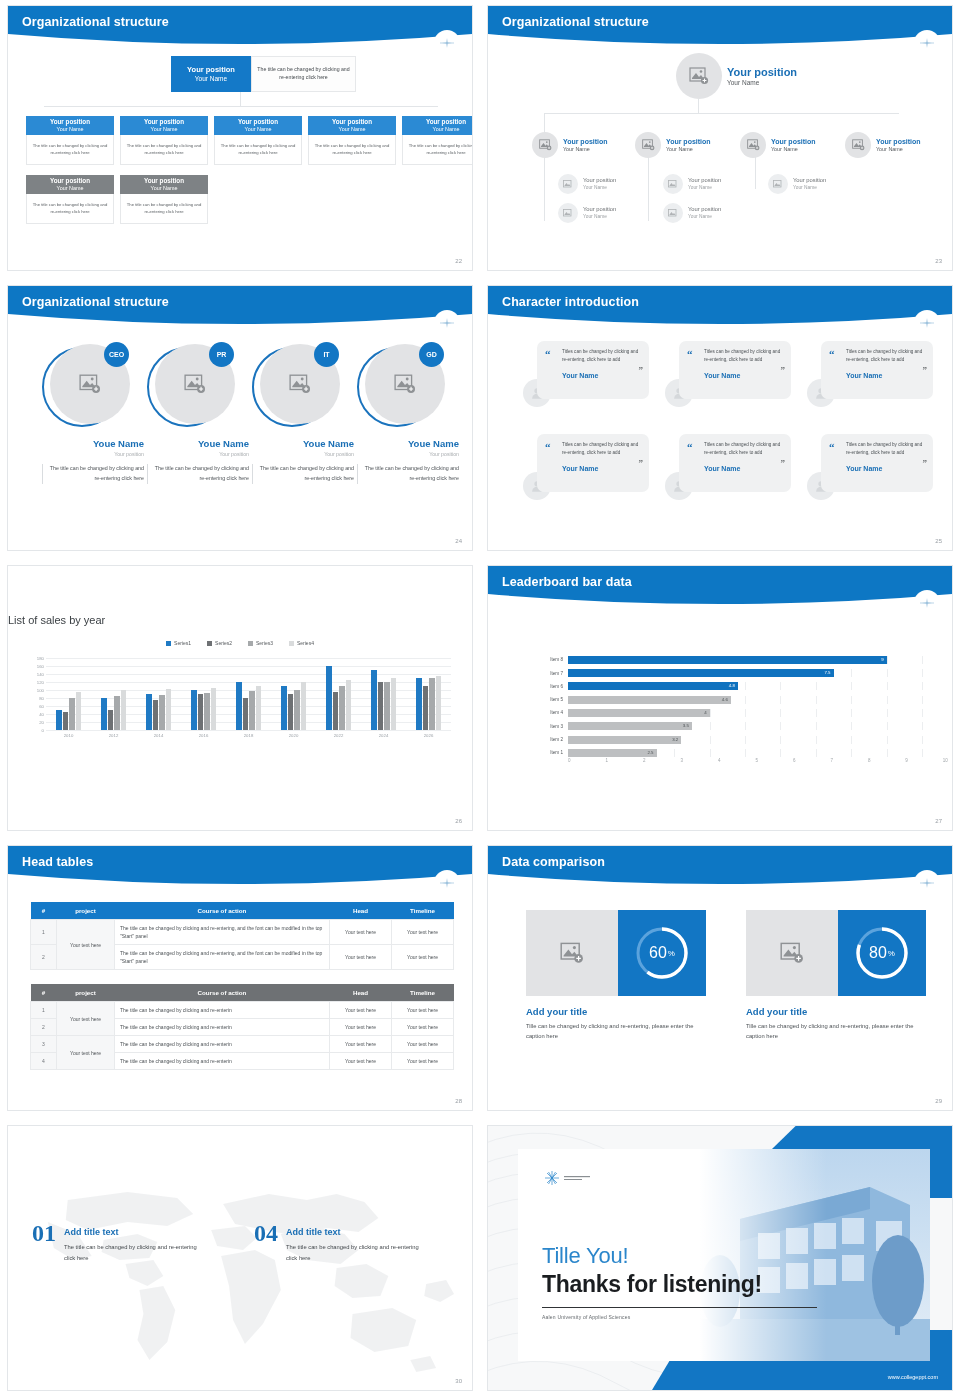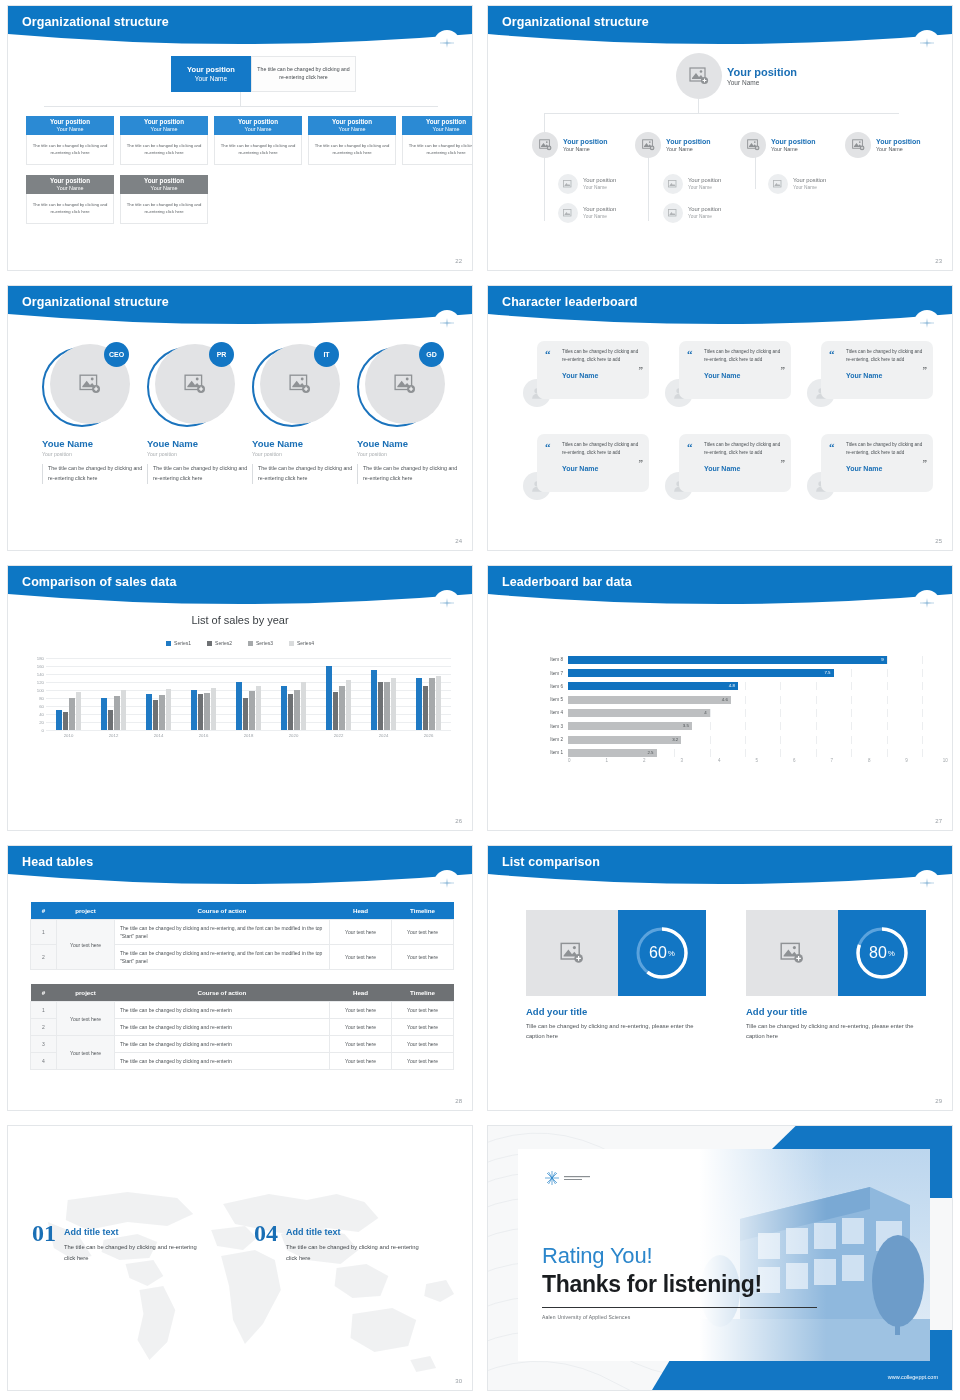--- a/index.html
+++ b/index.html
@@ -79,21 +79,21 @@
   .ph-circle {
     border-radius:50%; background:#e2e3e5;
     display:flex; align-items:center; justify-content:center;
   }
   .nd { position:absolute; display:flex; align-items:center; gap:5px; }
   .nd .txt .p { font-size:7px; font-weight:bold; color:#1a6fb5; line-height:1.3; }
   .nd .txt .n { font-size:5.4px; color:#55595d; line-height:1.3; }
   .nd.sub .txt .p { font-size:5.8px; font-weight:normal; color:#6d7174; }
   .nd.sub .txt .n { font-size:4.8px; color:#9a9ea1; }
   
-  .pcol { position:absolute; width:102px; }
+  .pcol { position:absolute; width:102px;text-align:right; }
   .pcircle-wrap { position:relative; width:86px; height:86px; }
   .pcircle-ring {
     position:absolute; left:0; top:3px; width:80px; height:80px;
     border-radius:50%; border:2.5px solid #1a73bd;
   }
   .pcircle-fill {
     position:absolute; left:8px; top:0px; width:80px; height:80px;
     border-radius:50%; background:#e2e3e5;
     display:flex; align-items:center; justify-content:center;
   }
@@ -122,21 +122,21 @@
   }
   .qmark-o { position:absolute; left:8px; top:7px; font-size:11px;
       color:#1b6fb4; font-weight:bold; font-family:"Liberation Serif", serif;}
   .qmark-c { position:absolute; right:6px; top:24px; font-size:9px;
       color:#5d6164; font-weight:bold; font-family:"Liberation Serif", serif;}
   .qtext { margin-left:16px; font-size:4.6px; color:#4b5054; line-height:1.75; }
   .qname { margin-left:16px; margin-top:8px; font-size:7px;
       font-weight:bold; color:#1a6fb5; }
   
   .charttitle {
-    position:absolute; left:0; right:0; top:48px; text-align:center;
+    position:absolute; left:0; right:0; top:48px; text-align:left;
     font-size:11px; color:#3a3f43;
   }
   .legend {
     position:absolute; left:0; right:0; top:74px;
     display:flex; justify-content:center; gap:16px;
   }
   .legend .li { display:flex; align-items:center; gap:3px;
       font-size:5px; color:#55595d; }
   .legend .sw { width:5px; height:5px; }
   .plot { position:absolute; left:38px; top:92px; width:405px; height:72px; }
@@ -564,21 +564,21 @@
     </div>
 
     <div class="pagenum">24</div>
   </div>
 
   <div class="slide">
     <div class="hdr">
       <svg class="curve" viewBox="0 0 466 22" preserveAspectRatio="none">
         <path d="M0,2 Q233,22 466,2 L466,22 L0,22 Z" fill="#ffffff"></path>
       </svg>
-      <div class="hdr-title">Character leaderboard</div>
+      <div class="hdr-title">Character introduction</div>
       <div class="hdr-badge">
         <svg width="16" height="16" viewBox="0 0 16 16">
             <path d="M8 3 L8.6 7.4 L13 8 L8.6 8.6 L8 13 L7.4 8.6 L3 8 L7.4 7.4 Z" fill="#8fb9d8"></path>
             <line x1="1" y1="8" x2="15" y2="8" stroke="#8fb9d8" stroke-width=".6"></line>
           </svg>
       </div>
     </div>
 
     <div class="qcard" style="left:35px; top:55px;">
       <div class="qavatar">
@@ -667,32 +667,20 @@
         <span class="qmark-c">”</span>
         <div class="qtext">Titles can be changed by clicking and re-entering, click here to add</div>
         <div class="qname">Your Name</div>
       </div>
     </div>
 
     <div class="pagenum">25</div>
   </div>
 
   <div class="slide">
-    <div class="hdr">
-      <svg class="curve" viewBox="0 0 466 22" preserveAspectRatio="none">
-        <path d="M0,2 Q233,22 466,2 L466,22 L0,22 Z" fill="#ffffff"></path>
-      </svg>
-      <div class="hdr-title">Comparison of sales data</div>
-      <div class="hdr-badge">
-        <svg width="16" height="16" viewBox="0 0 16 16">
-            <path d="M8 3 L8.6 7.4 L13 8 L8.6 8.6 L8 13 L7.4 8.6 L3 8 L7.4 7.4 Z" fill="#8fb9d8"></path>
-            <line x1="1" y1="8" x2="15" y2="8" stroke="#8fb9d8" stroke-width=".6"></line>
-          </svg>
-      </div>
-    </div>
 
     <div class="charttitle">List of sales by year</div>
     <div class="legend" id="legend1">
         <div class="li">
           <span class="sw" style="background: rgb(31, 122, 196);"></span>
           <span>Series1</span>
         </div>
         <div class="li">
           <span class="sw" style="background: rgb(110, 113, 116);"></span>
           <span>Series2</span>
@@ -1068,21 +1056,21 @@
     </table>
 
     <div class="pagenum">28</div>
   </div>
 
   <div class="slide">
     <div class="hdr">
       <svg class="curve" viewBox="0 0 466 22" preserveAspectRatio="none">
         <path d="M0,2 Q233,22 466,2 L466,22 L0,22 Z" fill="#ffffff"></path>
       </svg>
-      <div class="hdr-title">List comparison</div>
+      <div class="hdr-title">Data comparison</div>
       <div class="hdr-badge">
         <svg width="16" height="16" viewBox="0 0 16 16">
             <path d="M8 3 L8.6 7.4 L13 8 L8.6 8.6 L8 13 L7.4 8.6 L3 8 L7.4 7.4 Z" fill="#8fb9d8"></path>
             <line x1="1" y1="8" x2="15" y2="8" stroke="#8fb9d8" stroke-width=".6"></line>
           </svg>
       </div>
     </div>
 
     <div class="cmp" style="left:38px; top:64px;">
       <div class="toprow">
@@ -1243,21 +1231,21 @@
               <line x1="15" y1="4" x2="5" y2="14"></line>
             <line x1="6.5" y1="3" x2="13.5" y2="15"></line>
               <line x1="13.5" y1="3" x2="6.5" y2="15"></line>
           </g>
           <g fill="#8a8f93">
             <rect x="22" y="7" width="26" height="1.2"></rect>
               <rect x="22" y="10" width="18" height="1"></rect>
           </g>
         </svg>
 
-        <div class="t1">Rating You!</div>
+        <div class="t1">Tille You!</div>
         <div class="t2">Thanks for listening!</div>
         <div class="rule"></div>
         <div class="sub">Aalen University of Applied Sciences</div>
       </div>
 
       <div class="url">www.collegeppt.com</div>
     </div>
   </div>
 
 </div>

